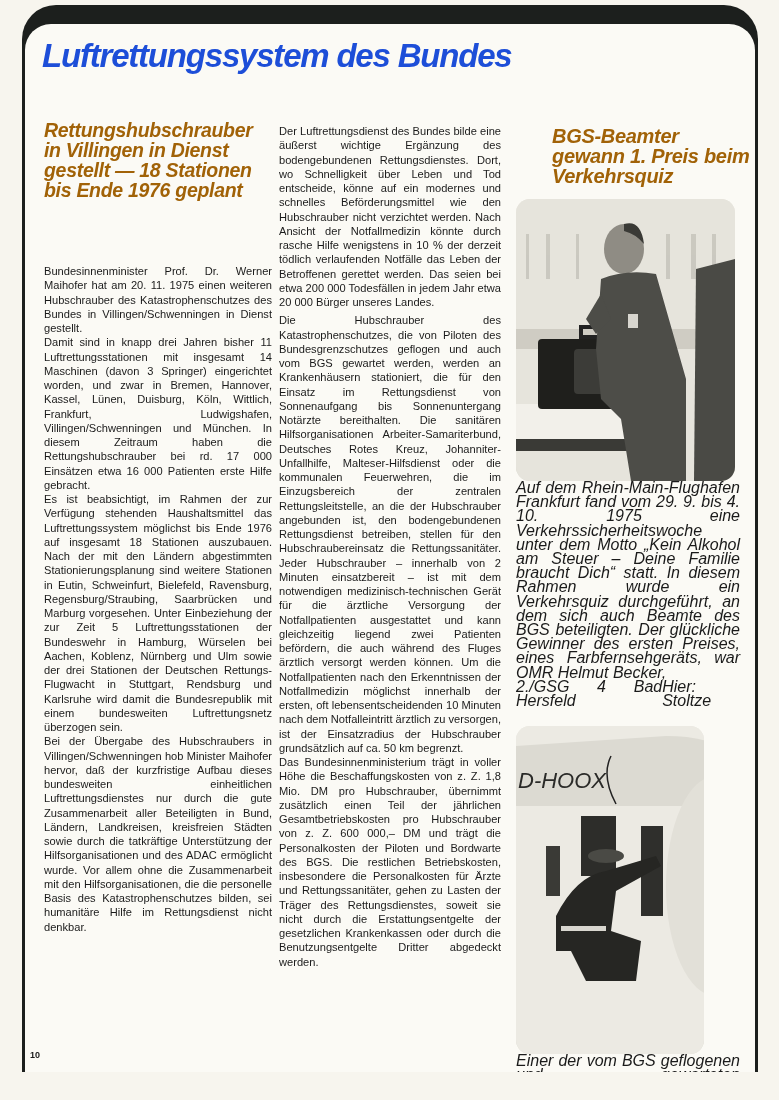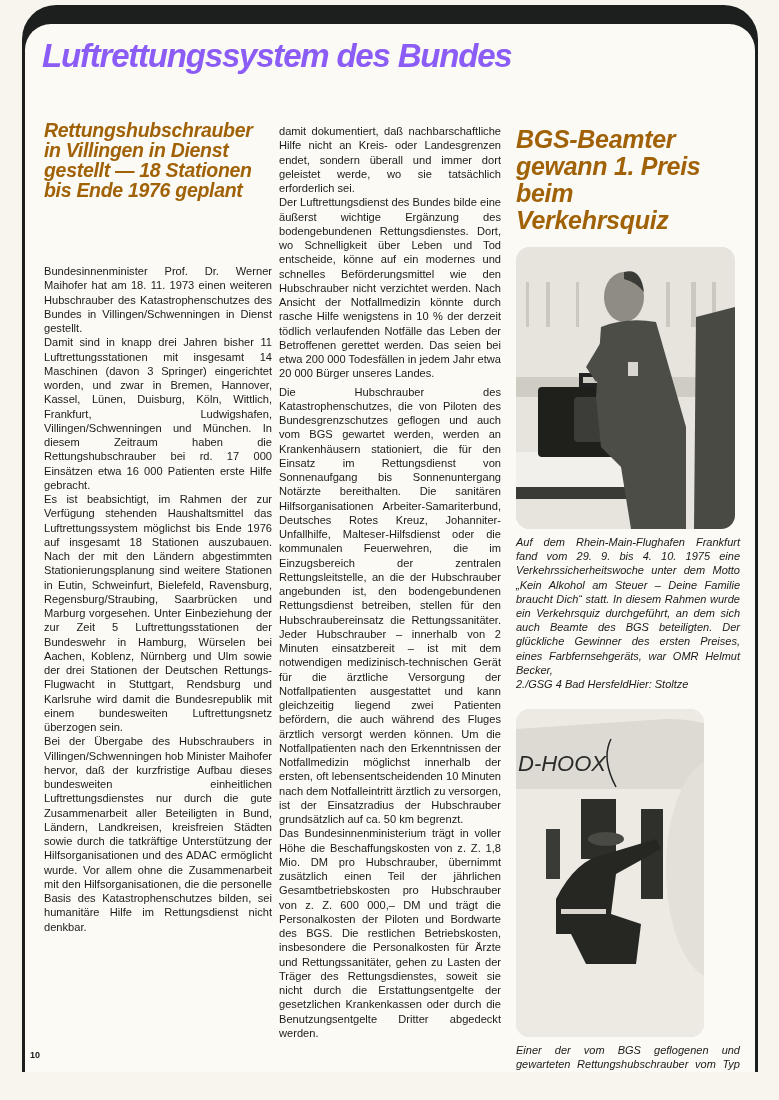--- a/index.html
+++ b/index.html
@@ -16,68 +16,67 @@
   .frame-inner {
     position:absolute; left:25px; top:24px; width:730px; height:1060px;
     background:#fbfaf5; border-radius:26px 26px 0 0;
   }
   .bottom-mask {
     position:absolute; left:0; top:1072px; width:779px; height:28px; background:#f7f5ee;
   }
   .headline {
     position:absolute; left:42px; top:38px; width:640px; margin:0;
     font-family:"Liberation Sans", sans-serif; font-weight:bold; font-style:italic;
-    font-size:33px; line-height:35px; letter-spacing:-1.2px; color:#8b5cf6;
+    font-size:33px; line-height:35px; letter-spacing:-1.2px; color:#1d4ed8;
   }
   .subhead {
     margin:0; font-weight:bold; font-style:italic; color:#a16207;
     font-size:19.5px; line-height:20px; letter-spacing:-0.3px;
   }
   .col {
     position:absolute; font-size:11.1px; line-height:14.25px; text-align:justify;
     hyphens:manual;
   }
   .col p { margin:0; }
   .col-left { left:44px; top:120px; width:228px; }
   .col-mid { left:279px; top:124px; width:222px; }
   .col-right { left:516px; top:126px; width:224px; }
   .left-sub { margin-bottom:64px; }
-  .right-sub { font-size:25px; line-height:27px; }
+  .right-sub { font-size:20px; line-height:20px;margin-left:36px; }
   .photo {
     border-radius:14px; overflow:hidden; position:relative;
     background:linear-gradient(180deg,#e9e7df 0%,#d8d6cd 100%);
   }
   .photo1 { width:219px; height:282px; margin-top:13px; }
   .photo2 { width:188px; height:328px; margin-top:18px; }
-  .caption { font-style:italic; font-size:11px; line-height:14.2px; margin-top:6px; text-align:justify; }
+  .caption { font-style:italic; font-size:16px; line-height:14.2px; text-align:justify; }
   .credit-line { display:flex; justify-content:flex-start; }
   .page-num {
     position:absolute; left:30px; top:1050px; font-size:9px; font-weight:bold;
   }
 </style>
 </head>
 <body>
 
 <div class="frame-outer"></div>
 <div class="frame-inner"></div>
 
 <h1 class="headline">
   <span>Luftrettungssystem des Bundes</span><br>
 </h1>
 
 <div class="col col-left">
   <h2 class="subhead left-sub" style="text-align:left;">Rettungshubschrauber in Villingen in Dienst gestellt — 18 Stationen bis Ende 1976 geplant</h2>
-  <p>Bundesinnenminister Prof. Dr. Werner Maihofer hat am 18. 11. 1973 einen weiteren Hubschrauber des Katastrophenschutzes des Bundes in Villingen/Schwenningen in Dienst gestellt.</p>
+  <p>Bundesinnenminister Prof. Dr. Werner Maihofer hat am 20. 11. 1975 einen weiteren Hubschrauber des Katastrophenschutzes des Bundes in Villingen/Schwenningen in Dienst gestellt.</p>
   <p>Damit sind in knapp drei Jahren bisher 11 Luftrettungsstationen mit insgesamt 14 Maschinen (davon 3 Springer) eingerichtet worden, und zwar in Bremen, Hannover, Kassel, Lünen, Duisburg, Köln, Wittlich, Frankfurt, Ludwigshafen, Villingen/Schwenningen und München. In diesem Zeitraum haben die Rettungshubschrauber bei rd. 17 000 Einsätzen etwa 16 000 Patienten erste Hilfe gebracht.</p>
   <p>Es ist beabsichtigt, im Rahmen der zur Verfügung stehenden Haushaltsmittel das Luftrettungssystem möglichst bis Ende 1976 auf insgesamt 18 Stationen auszubauen. Nach der mit den Ländern abgestimmten Stationierungsplanung sind weitere Stationen in Eutin, Schweinfurt, Bielefeld, Ravensburg, Regensburg/Straubing, Saarbrücken und Marburg vorgesehen. Unter Einbeziehung der zur Zeit 5 Luftrettungsstationen der Bundeswehr in Hamburg, Würselen bei Aachen, Koblenz, Nürnberg und Ulm sowie der drei Stationen der Deutschen Rettungs-Flugwacht in Stuttgart, Rendsburg und Karlsruhe wird damit die Bundesrepublik mit einem bundesweiten Luftrettungsnetz überzogen sein.</p>
   <p>Bei der Übergabe des Hubschraubers in Villingen/Schwenningen hob Minister Maihofer hervor, daß der kurzfristige Aufbau dieses bundesweiten einheitlichen Luftrettungsdienstes nur durch die gute Zusammenarbeit aller Beteiligten in Bund, Ländern, Landkreisen, kreisfreien Städten sowie durch die tatkräftige Unterstützung der Hilfsorganisationen und des ADAC ermöglicht wurde. Vor allem ohne die Zusammenarbeit mit den Hilfsorganisationen, die die personelle Basis des Katastrophenschutzes bilden, sei humanitäre Hilfe im Rettungsdienst nicht denkbar.</p>
 </div>
 
 <div class="col col-mid">
-  <p>damit dokumentiert, daß nachbarschaftliche Hilfe nicht an Kreis- oder Landesgrenzen endet, sondern überall und immer dort geleistet werde, wo sie tatsächlich erforderlich sei.</p>
   <p>Der Luftrettungsdienst des Bundes bilde eine äußerst wichtige Ergänzung des bodengebundenen Rettungsdienstes. Dort, wo Schnelligkeit über Leben und Tod entscheide, könne auf ein modernes und schnelles Beförderungsmittel wie den Hubschrauber nicht verzichtet werden. Nach Ansicht der Notfallmedizin könnte durch rasche Hilfe wenigstens in 10 % der derzeit tödlich verlaufenden Notfälle das Leben der Betroffenen gerettet werden. Das seien bei etwa 200 000 Todesfällen in jedem Jahr etwa 20 000 Bürger unseres Landes.</p>
   <p style="margin-top:4px;">Die Hubschrauber des Katastrophenschutzes, die von Piloten des Bundesgrenzschutzes geflogen und auch vom BGS gewartet werden, werden an Krankenhäusern stationiert, die für den Einsatz im Rettungsdienst von Sonnenaufgang bis Sonnenuntergang Notärzte bereithalten. Die sanitären Hilfsorganisationen Arbeiter-Samariterbund, Deutsches Rotes Kreuz, Johanniter-Unfallhilfe, Malteser-Hilfsdienst oder die kommunalen Feuerwehren, die im Einzugsbereich der zentralen Rettungsleitstelle, an die der Hubschrauber angebunden ist, den bodengebundenen Rettungsdienst betreiben, stellen für den Hubschraubereinsatz die Rettungssanitäter. Jeder Hubschrauber – innerhalb von 2 Minuten einsatzbereit – ist mit dem notwendigen medizinisch-technischen Gerät für die ärztliche Versorgung der Notfallpatienten ausgestattet und kann gleichzeitig liegend zwei Patienten befördern, die auch während des Fluges ärztlich versorgt werden können. Um die Notfallpatienten nach den Erkenntnissen der Notfallmedizin möglichst innerhalb der ersten, oft lebensentscheidenden 10 Minuten nach dem Notfalleintritt ärztlich zu versorgen, ist der Einsatzradius der Hubschrauber grundsätzlich auf ca. 50 km begrenzt.</p>
   <p>Das Bundesinnenministerium trägt in voller Höhe die Beschaffungskosten von z. Z. 1,8 Mio. DM pro Hubschrauber, übernimmt zusätzlich einen Teil der jährlichen Gesamtbetriebskosten pro Hubschrauber von z. Z. 600 000,– DM und trägt die Personalkosten der Piloten und Bordwarte des BGS. Die restlichen Betriebskosten, insbesondere die Personalkosten für Ärzte und Rettungssanitäter, gehen zu Lasten der Träger des Rettungsdienstes, soweit sie nicht durch die Erstattungsentgelte der gesetzlichen Krankenkassen oder durch die Benutzungsentgelte Dritter abgedeckt werden.</p>
 </div>
 
 <div class="col col-right">
   <h2 class="subhead right-sub" style="width:200px;text-align:left;">BGS-Beamter gewann 1. Preis beim Verkehrsquiz</h2>
 
   <div class="photo photo1">
     <svg width="219" height="282" viewBox="0 0 219 282">

